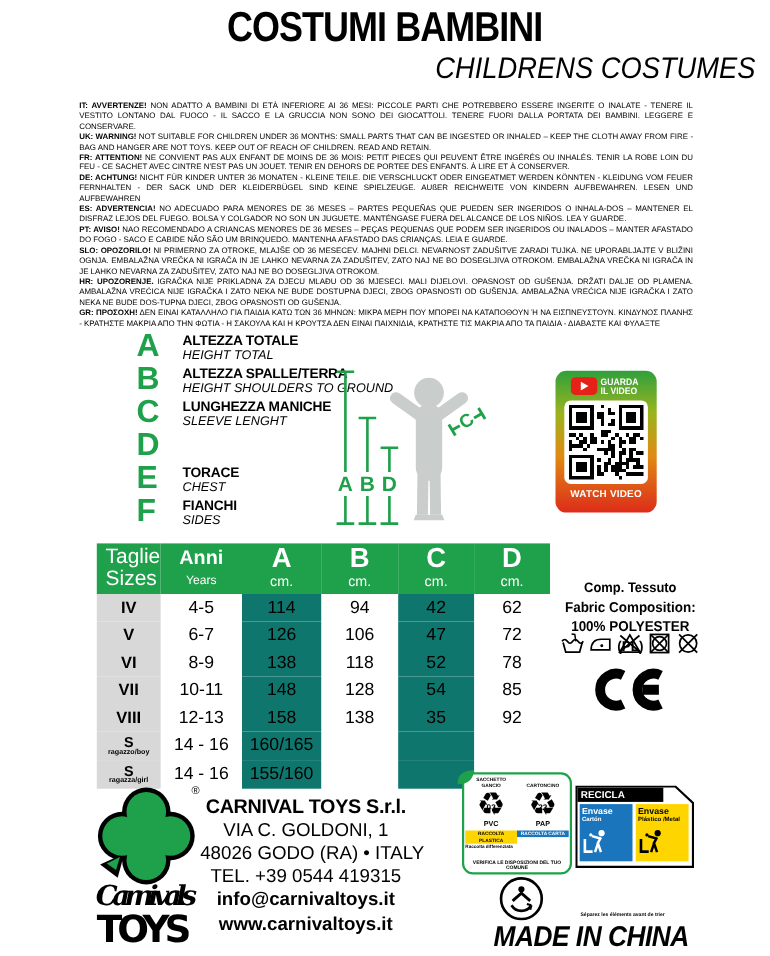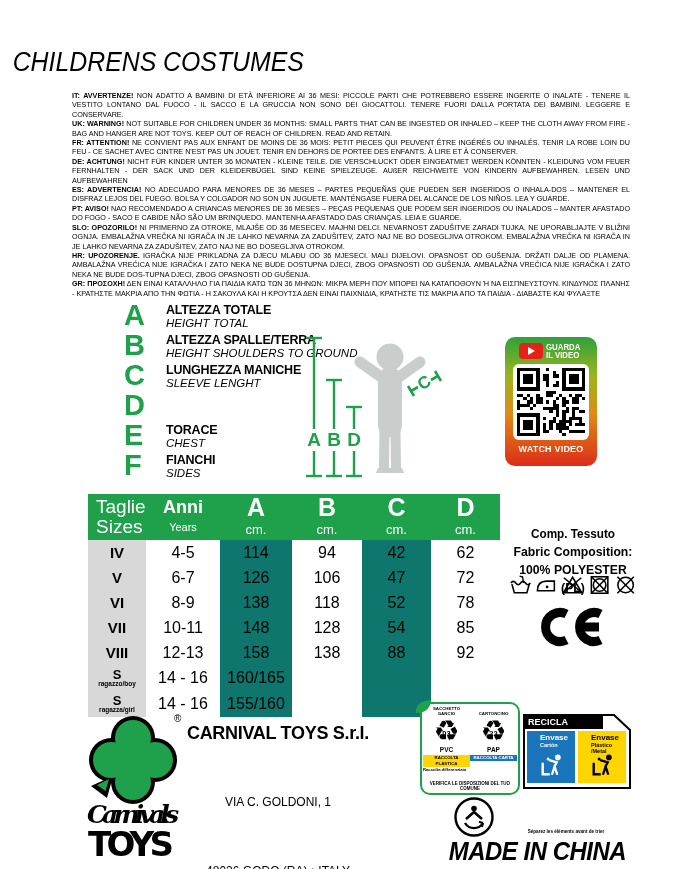--- a/index.html
+++ b/index.html
@@ -8,21 +8,21 @@
   }
   *{box-sizing:border-box;}
   html,body{margin:0;padding:0;background:#fff;}
   #page{position:relative;width:700px;height:869px;background:#fff;overflow:hidden;
         font-family:"Liberation Sans",sans-serif;color:#000;}
   .cx{display:inline-block;transform:scaleX(.86);transform-origin:center;}
   .cx92{display:inline-block;transform:scaleX(.92);transform-origin:center;}
 
   .title{position:absolute;top:4px;left:0;right:0;text-align:center;
          font-size:38px;font-weight:bold;letter-spacing:-1px;}
-  .subtitle{position:absolute;top:47px;left:0;right:12px;text-align:left;
+  .subtitle{position:absolute;top:47px;left:0;right:0;text-align:right;
          font-size:27px;font-style:italic;font-weight:normal;}
 
   .warnings{position:absolute;left:72px;top:91px;width:558px;
          font-size:7.2px;line-height:9.4px;text-align:justify;}
   .warnings p{margin:0;}
 
   .legend{position:absolute;left:124px;top:302px;width:265px;}
   .legend-item{display:flex;align-items:flex-start;height:30px;}
   .legend-letter{width:42px;color:var(--green);font-size:29px;font-weight:bold;line-height:27px;}
   .legend-it{font-size:12.5px;font-weight:bold;letter-spacing:-.2px;line-height:13px;padding-top:2px;}
@@ -58,21 +58,21 @@
   .comp{position:absolute;left:508px;top:526px;width:130px;text-align:center;font-weight:bold;}
   .comp .c1{font-size:12.5px;line-height:17px;display:block;transform:scaleX(.94);}
   .comp .c2{font-size:13px;line-height:18px;display:block;transform:scaleX(.94);}
   .comp .c3{font-size:13px;line-height:18px;display:block;transform:scaleX(.94);}
   .care{position:absolute;left:508px;top:572px;width:130px;display:flex;justify-content:center;gap:1px;}
   .ce{position:absolute;left:537px;top:606px;}
 
   .logo{position:absolute;left:84px;top:710px;}
   .company{position:absolute;left:182px;top:722px;width:192px;text-align:center;white-space:nowrap;}
   .company .name{font-size:18px;font-weight:bold;line-height:22px;letter-spacing:-.3px;}
-  .company .addr{font-size:12px;line-height:21px;margin-top:48px;}
+  .company .addr{font-size:17px;line-height:21px;}
   .company .web{font-size:17px;font-weight:bold;line-height:22px;}
 
   .recycle-it{position:absolute;left:420px;top:702px;width:100px;height:93px;
       border:2px solid var(--green);border-radius:10px;background:#fff;padding:2px 1px;}
   .leaf{position:absolute;left:-8px;top:-7px;}
   .ri-cols{display:flex;justify-content:space-around;}
   .ri-col{width:47px;text-align:center;}
   .ri-label{font-size:4.4px;font-weight:bold;line-height:5px;height:10px;display:flex;flex-direction:column;justify-content:flex-end;}
   .loop-wrap{position:relative;height:30px;}
   .loop-glyph{font-size:29px;line-height:30px;font-family:"DejaVu Sans",sans-serif;}
@@ -82,21 +82,21 @@
   .badge.yellow{background:var(--recicla-yellow);color:#000;}
   .badge.blue{background:var(--recicla-blue);color:#fff;}
   .badge-sub{font-size:4.2px;font-weight:bold;line-height:5px;display:block;text-align:left;}
   .ri-footer{position:absolute;left:0;right:0;bottom:2px;text-align:center;font-size:4.5px;font-weight:bold;}
 
   .recicla{position:absolute;left:523px;top:714px;width:108px;height:75px;}
   .recicla-outline{position:absolute;left:0;top:0;}
   .recicla-header{position:absolute;top:2px;left:2px;width:78px;height:13px;background:#000;color:#fff;
       font-size:9px;font-weight:bold;line-height:13px;padding-left:3px;}
   .recicla-boxes{position:absolute;top:17px;left:4px;display:flex;gap:3px;}
-  .envase{width:48px;height:52px;padding:2px 13px;}
+  .envase{width:48px;height:52px;padding:2px 2px;}
   .envase.blue{background:var(--recicla-blue);color:#fff;}
   .envase.yellow{background:var(--recicla-yellow);color:#000;}
   .envase .e1{font-size:8px;font-weight:bold;line-height:9px;display:block;}
   .envase .e2{font-size:5.5px;font-weight:bold;line-height:6px;display:block;height:11px;}
 
   .triman{position:absolute;left:453px;top:796px;}
   .sac-box{position:absolute;left:500px;top:791px;width:132px;height:36px;background:var(--bin-yellow);border-radius:7px;}
   .sac-white{position:absolute;left:4px;top:4px;bottom:4px;width:76px;background:#fff;border-radius:4px;
      display:flex;flex-direction:column;justify-content:center;padding-left:7px;}
   .sac-white span{font-size:12.5px;font-weight:bold;line-height:13px;letter-spacing:-.3px;}
@@ -104,20 +104,21 @@
   .sep-note{position:absolute;left:500px;top:829px;width:132px;text-align:center;font-size:4.6px;font-weight:bold;}
 
   .made-in{position:absolute;left:437px;top:836px;width:200px;text-align:center;
      font-size:26px;font-weight:bold;font-style:italic;letter-spacing:-.5px;}
 </style>
 </head>
 <body>
 
 <div id="page">
 
+  <div class="title"><span class="cx">COSTUMI BAMBINI</span></div>
   <div class="subtitle"><span class="cx92">CHILDRENS COSTUMES</span></div>
 
   <div class="warnings">
     <p><b>IT: AVVERTENZE!</b> <span>NON ADATTO A BAMBINI DI ETÀ INFERIORE AI 36 MESI: PICCOLE PARTI CHE POTREBBERO ESSERE INGERITE O INALATE - TENERE IL VESTITO LONTANO DAL FUOCO - IL SACCO E LA GRUCCIA NON SONO DEI GIOCATTOLI. TENERE FUORI DALLA PORTATA DEI BAMBINI. LEGGERE E CONSERVARE.</span></p>
     <p><b>UK: WARNING!</b> <span>NOT SUITABLE FOR CHILDREN UNDER 36 MONTHS: SMALL PARTS THAT CAN BE INGESTED OR INHALED – KEEP THE CLOTH AWAY FROM FIRE - BAG AND HANGER ARE NOT TOYS. KEEP OUT OF REACH OF CHILDREN. READ AND RETAIN.</span></p>
     <p><b>FR: ATTENTION!</b> <span>NE CONVIENT PAS AUX ENFANT DE MOINS DE 36 MOIS: PETIT PIECES QUI PEUVENT ÊTRE INGÉRÉS OU INHALÉS. TENIR LA ROBE LOIN DU FEU - CE SACHET AVEC CINTRE N'EST PAS UN JOUET. TENIR EN DEHORS DE PORTEE DES ENFANTS. À LIRE ET À CONSERVER.</span></p>
     <p><b>DE: ACHTUNG!</b> <span>NICHT FÜR KINDER UNTER 36 MONATEN - KLEINE TEILE. DIE VERSCHLUCKT ODER EINGEATMET WERDEN KÖNNTEN - KLEIDUNG VOM FEUER FERNHALTEN - DER SACK UND DER KLEIDERBÜGEL SIND KEINE SPIELZEUGE. AUßER REICHWEITE VON KINDERN AUFBEWAHREN. LESEN UND AUFBEWAHREN</span></p>
     <p><b>ES: ADVERTENCIA!</b> <span>NO ADECUADO PARA MENORES DE 36 MESES – PARTES PEQUEÑAS QUE PUEDEN SER INGERIDOS O INHALA-DOS – MANTENER EL DISFRAZ LEJOS DEL FUEGO. BOLSA Y COLGADOR NO SON UN JUGUETE. MANTÉNGASE FUERA DEL ALCANCE DE LOS NIÑOS. LEA Y GUARDE.</span></p>
     <p><b>PT: AVISO!</b> <span>NAO RECOMENDADO A CRIANCAS MENORES DE 36 MESES – PEÇAS PEQUENAS QUE PODEM SER INGERIDOS OU INALADOS – MANTER AFASTADO DO FOGO - SACO E CABIDE NÃO SÃO UM BRINQUEDO. MANTENHA AFASTADO DAS CRIANÇAS. LEIA E GUARDE.</span></p>
     <p><b>SLO: OPOZORILO!</b> <span>NI PRIMERNO ZA OTROKE, MLAJŠE OD 36 MESECEV. MAJHNI DELCI. NEVARNOST ZADUŠITVE ZARADI TUJKA. NE UPORABLJAJTE V BLIŽINI OGNJA. EMBALAŽNA VREČKA NI IGRAČA IN JE LAHKO NEVARNA ZA ZADUŠITEV, ZATO NAJ NE BO DOSEGLJIVA OTROKOM. EMBALAŽNA VREČKA NI IGRAČA IN JE LAHKO NEVARNA ZA ZADUŠITEV, ZATO NAJ NE BO DOSEGLJIVA OTROKOM.</span></p>
@@ -477,21 +478,21 @@
       <td class="c-a">148</td>
           <td>128</td>
       <td class="c-c">54</td>
           <td>85</td>
     </tr>
     <tr class="r">
       <td class="c-size">VIII</td>
           <td>12-13</td>
       <td class="c-a">158</td>
           <td>138</td>
-      <td class="c-c">88</td>
+      <td class="c-c">35</td>
           <td>92</td>
     </tr>
     <tr class="r r-s">
       <td class="c-size">
             <span class="s-main">S</span>
             <span class="s-sub">ragazzo/boy</span>
           </td>
       <td>14 - 16</td>
       <td class="c-a">160/165</td>
           <td></td>

